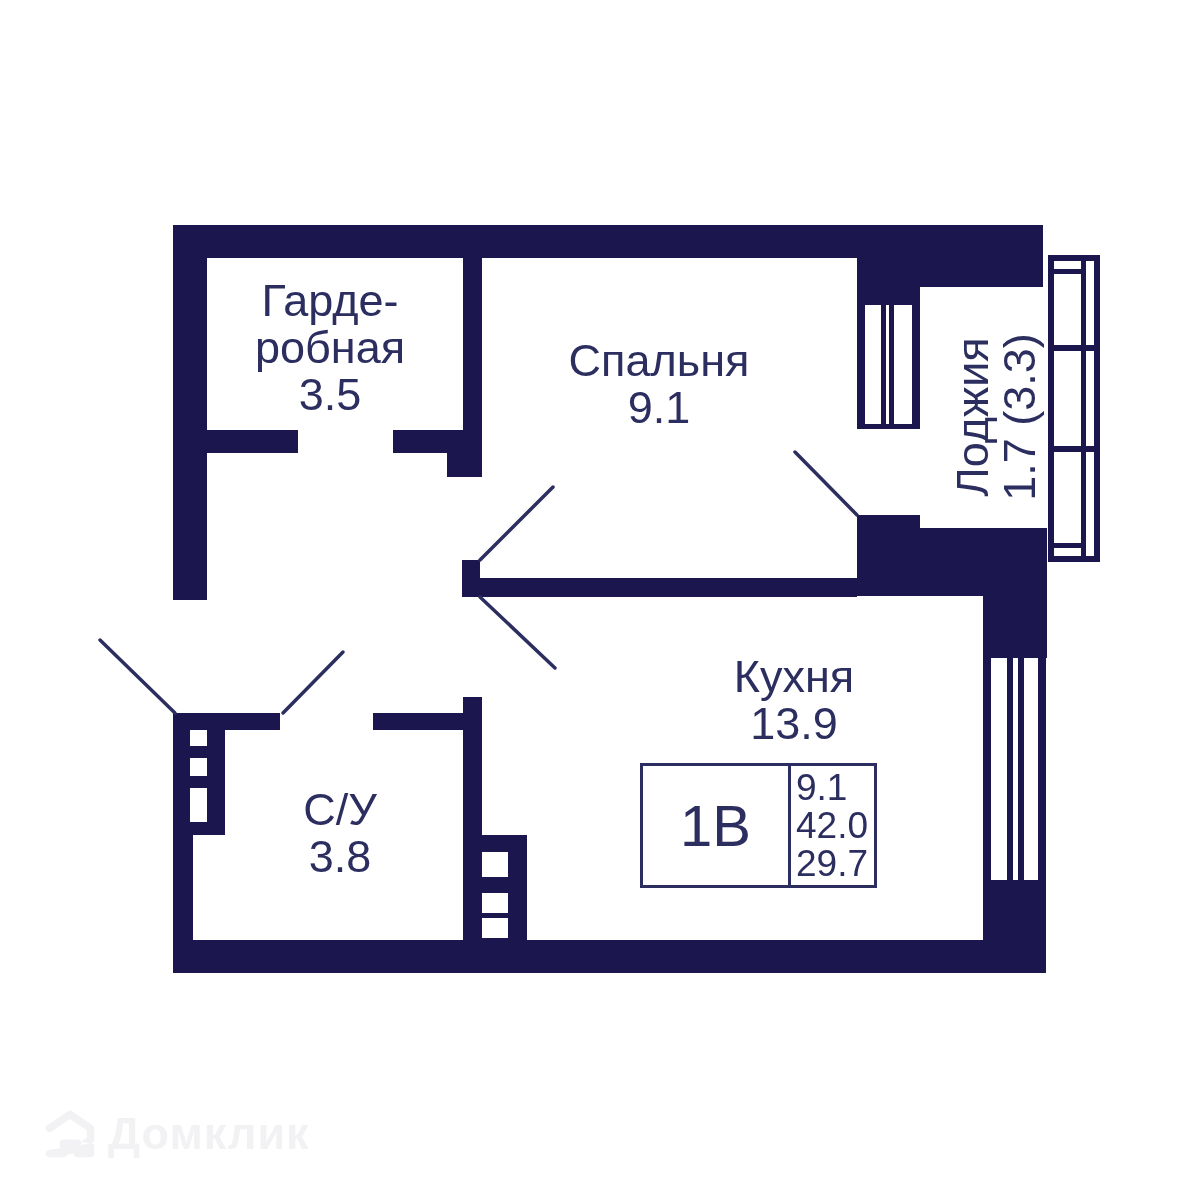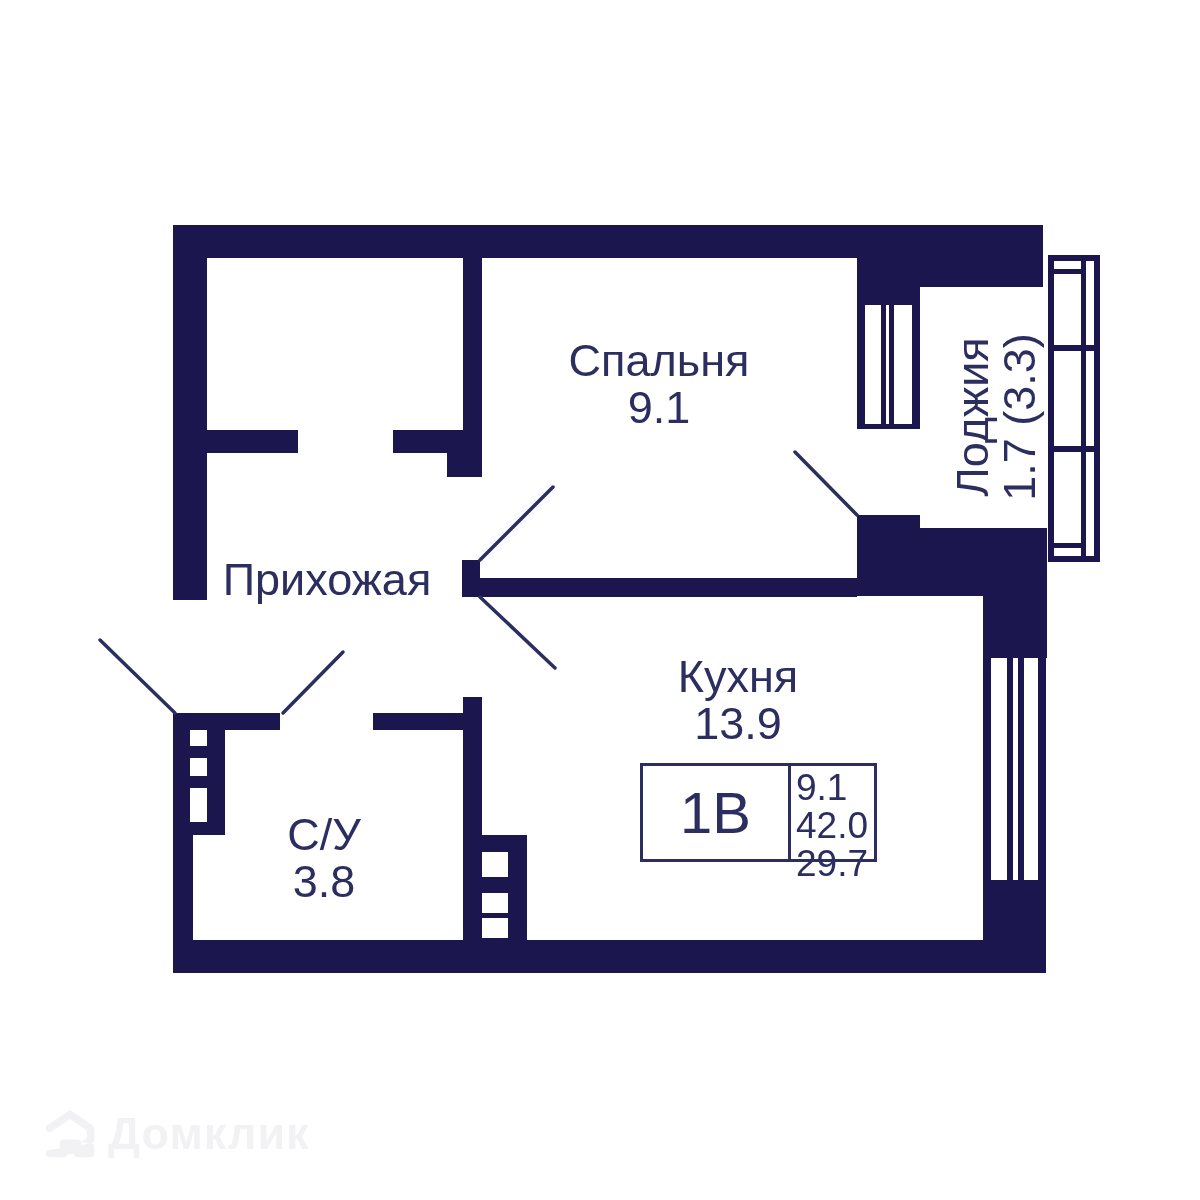--- a/index.html
+++ b/index.html
@@ -17,21 +17,21 @@
   .wall{fill:var(--wall);}
   .cut{fill:var(--bg);}
   .leaf{stroke:var(--text);stroke-width:3.5;fill:none;stroke-linecap:round;}
   .room-label{
     position:absolute;transform:translate(-50%,-50%);
     color:var(--text);font-size:45px;line-height:47px;text-align:center;
     white-space:nowrap;
   }
   .room-label.rotated{transform:translate(-50%,-50%) rotate(-90deg);}
   .info-box{
-    position:absolute;left:640px;top:763px;width:237px;height:99px;
+    position:absolute;left:640px;top:763px;width:237px;height:125px;
     box-sizing:border-box;border:3px solid var(--text);display:flex;
     color:var(--text);background:var(--bg);
   }
   .info-box .cell-left{
     width:145px;border-right:3px solid var(--text);display:flex;
     align-items:center;justify-content:center;font-size:58px;
   }
   .info-box .cell-right{
     flex:1;padding:3px 0 0 5px;font-size:37px;line-height:38px;
   }
@@ -112,36 +112,40 @@
 
     <g>
       <line class="leaf" x1="100" y1="640" x2="175" y2="713"></line>
       <line class="leaf" x1="343" y1="652" x2="283" y2="713"></line>
       <line class="leaf" x1="480" y1="560" x2="553" y2="487"></line>
       <line class="leaf" x1="480" y1="597" x2="555" y2="668"></line>
       <line class="leaf" x1="795" y1="452" x2="857" y2="515"></line>
     </g>
   </svg>
 
+  <div class="room-label" style="left:330px;top:347px;">
+    <div>Гарде-</div>
+    <div>робная</div>
+    <div>3.5</div>
+  </div>
 
   <div class="room-label" style="left:327px;top:579px;">
-    <div>Прихожая</div>
   </div>
 
   <div class="room-label" style="left:659px;top:384px;">
     <div>Спальня</div>
     <div>9.1</div>
   </div>
 
-  <div class="room-label" style="left:738px;top:700px;">
+  <div class="room-label" style="left:794px;top:700px;">
     <div>Кухня</div>
     <div>13.9</div>
   </div>
 
-  <div class="room-label" style="left:324px;top:833px;margin-top:25px;">
+  <div class="room-label" style="left:340px;top:833px;">
     <div>С/У</div>
     <div>3.8</div>
   </div>
 
   <div class="room-label rotated" style="left:996px;top:417px;">
     <div>Лоджия</div>
     <div>1.7 (3.3)</div>
   </div>
 
   <div class="info-box">

